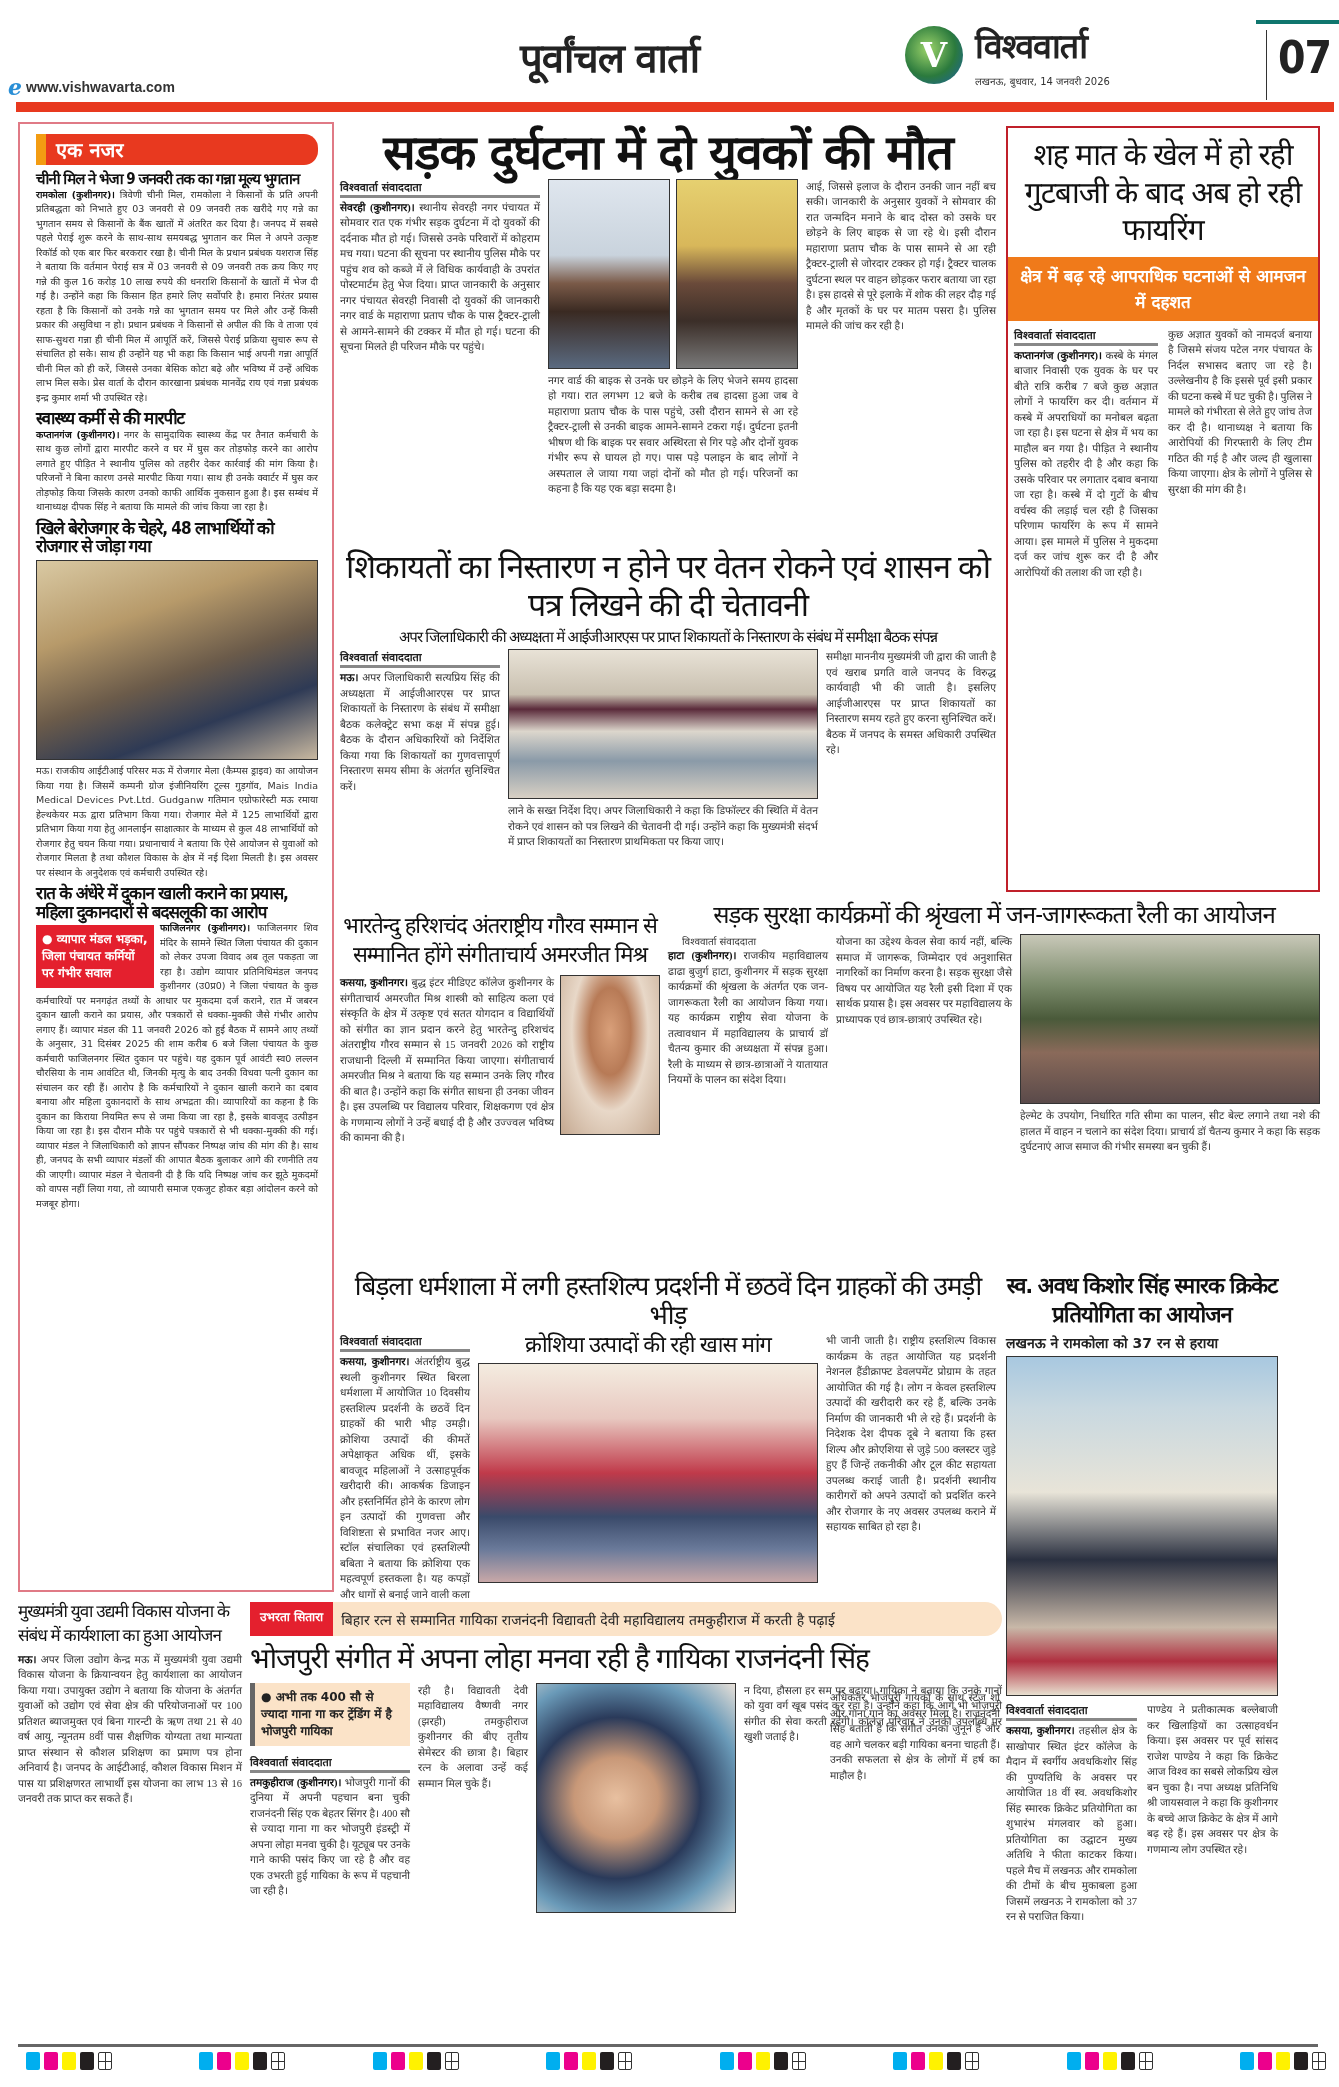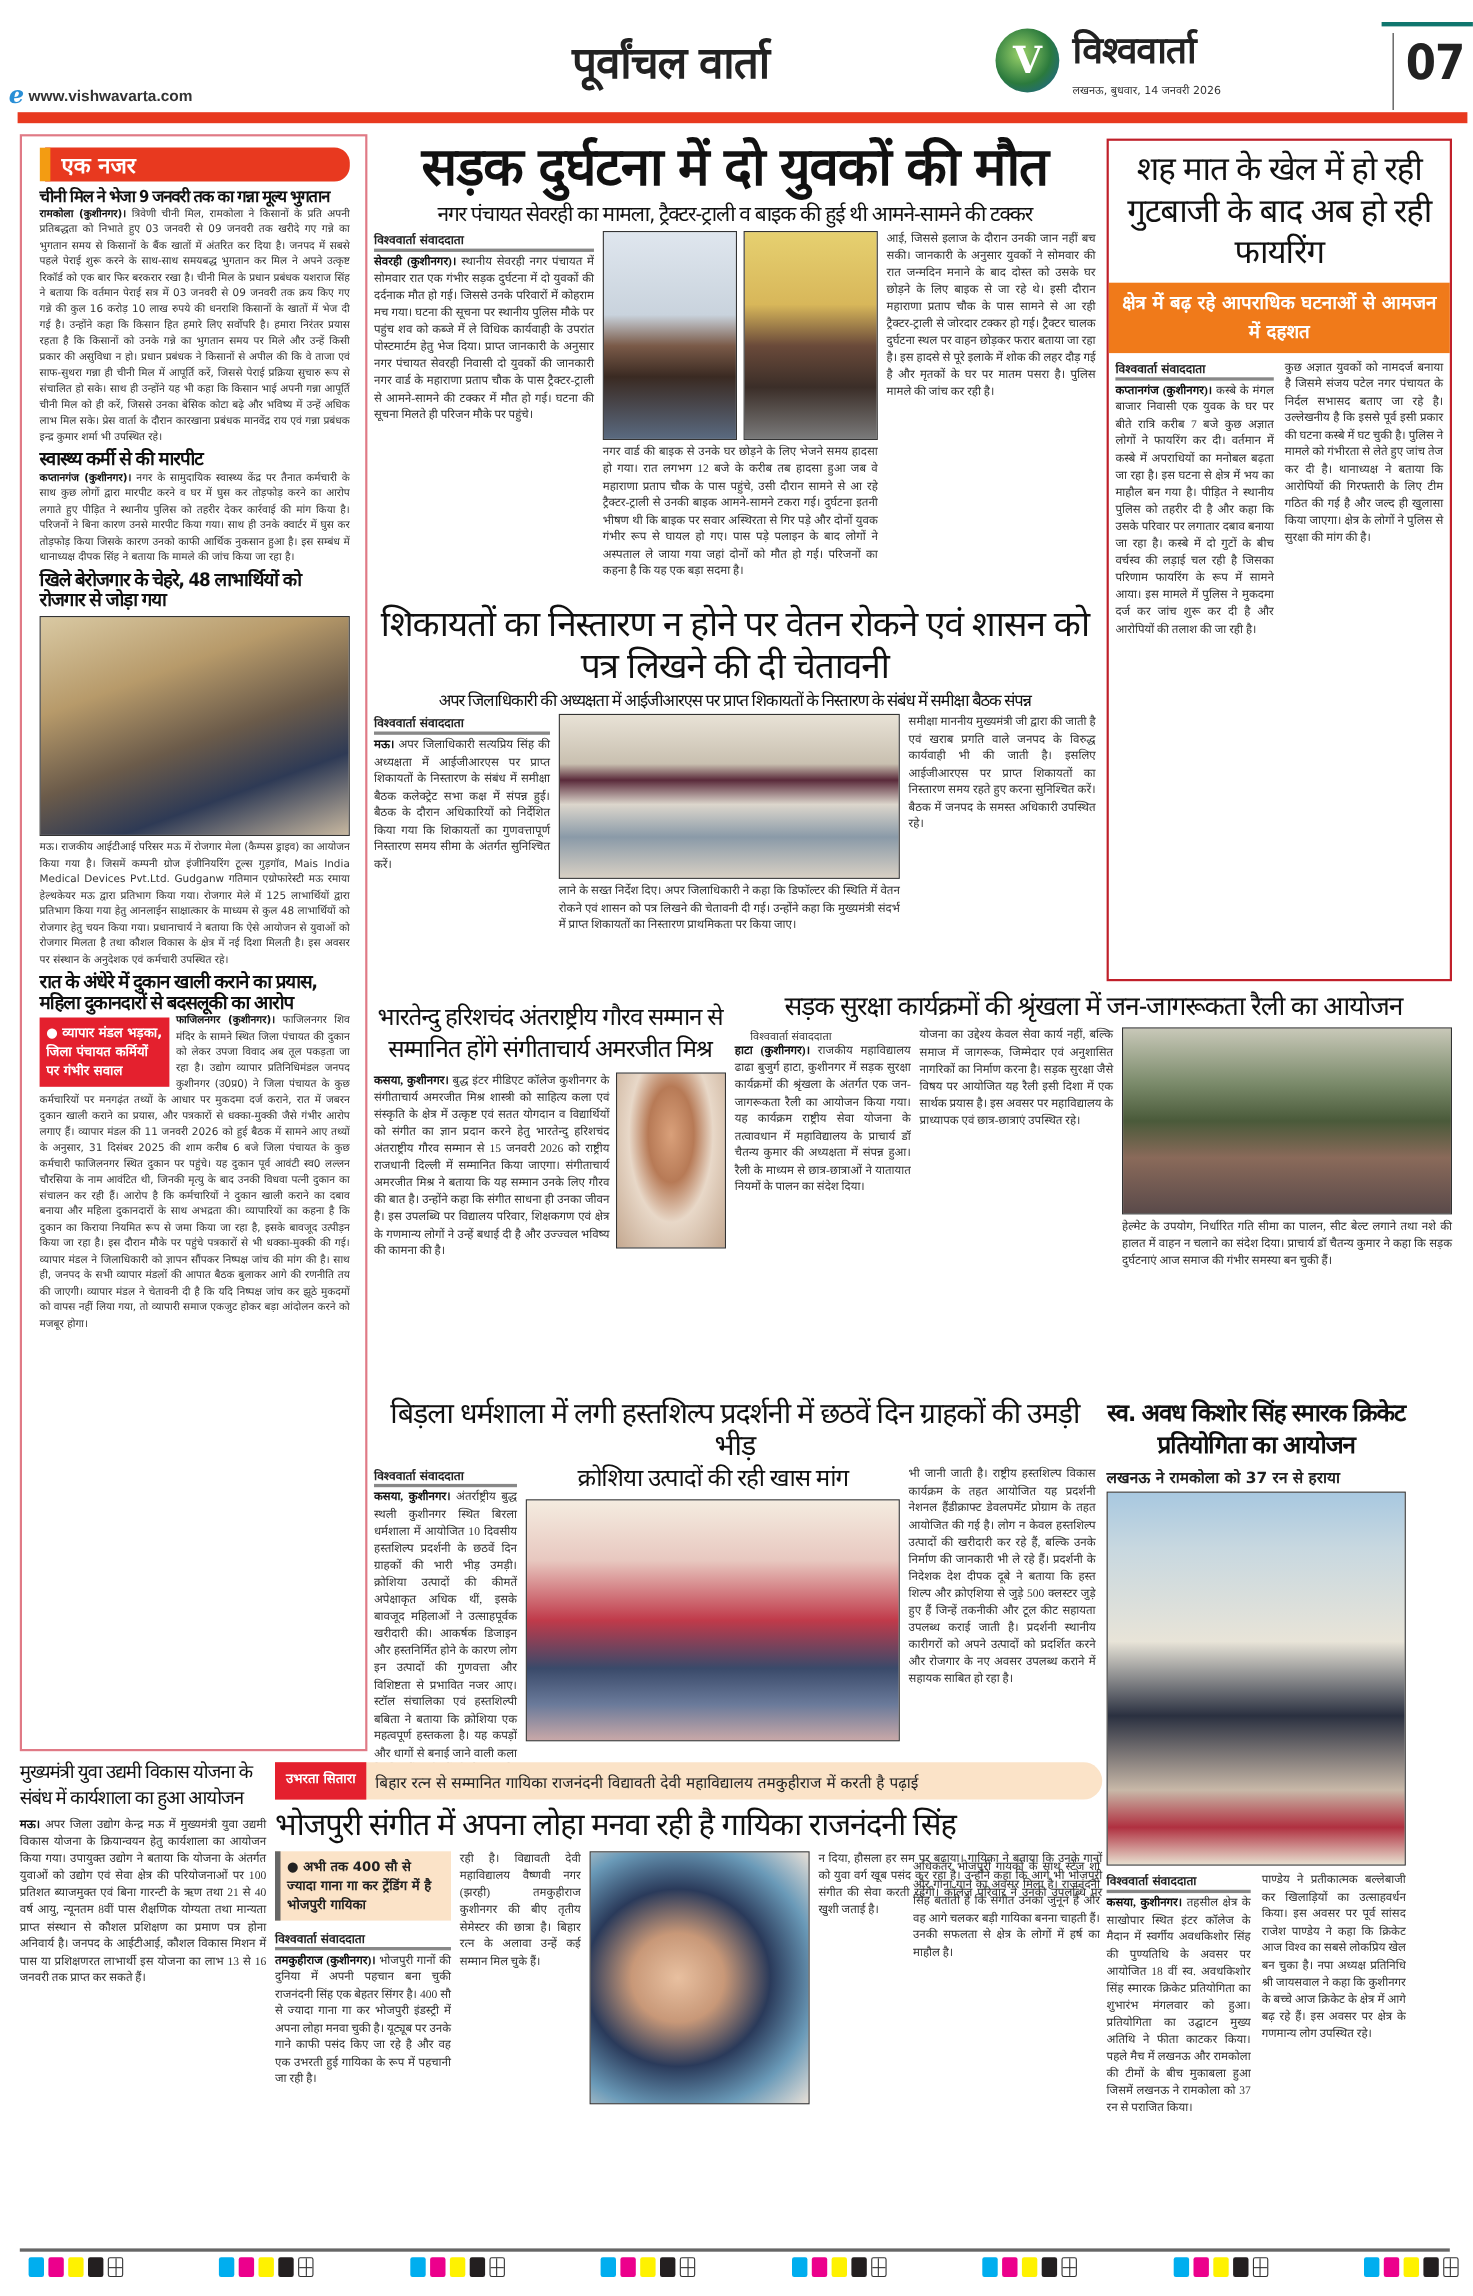--- a/index.html
+++ b/index.html
@@ -45,21 +45,20 @@
   <div class="hl" style="font-size:17px;margin-top:4px">खिले बेरोजगार के चेहरे, 48 लाभार्थियों को रोजगार से जोड़ा गया</div>
   <div style="height:200px;margin:4px 0;border:1px solid #333;background:linear-gradient(160deg,#d9c9a3 0%,#b79a6a 30%,#6b5b4a 55%,#2e3a55 75%,#c8b8a0 100%)"></div>
   <p class="body" style="font-family:'DejaVu Sans',sans-serif;font-size:9.5px;line-height:14.5px">मऊ। राजकीय आईटीआई परिसर मऊ में रोजगार मेला (कैम्पस ड्राइव) का आयोजन किया गया है। जिसमें कम्पनी ग्रोज इंजीनियरिंग टूल्स गुड़गॉव, Mais India Medical Devices Pvt.Ltd. Gudganw गतिमान एग्रोफारेस्टी मऊ रमाया हेल्थकेयर मऊ द्वारा प्रतिभाग किया गया। रोजगार मेले में 125 लाभार्थियों द्वारा प्रतिभाग किया गया हेतु आनलाईन साक्षात्कार के माध्यम से कुल 48 लाभार्थियों को रोजगार हेतु चयन किया गया। प्रधानाचार्य ने बताया कि ऐसे आयोजन से युवाओं को रोजगार मिलता है तथा कौशल विकास के क्षेत्र में नई दिशा मिलती है। इस अवसर पर संस्थान के अनुदेशक एवं कर्मचारी उपस्थित रहे।</p>
   <div class="hl" style="font-size:17px;margin-top:4px">रात के अंधेरे में दुकान खाली कराने का प्रयास, महिला दुकानदारों से बदसलूकी का आरोप</div>
   <div style="float:left;width:118px;background:#e4202e;color:#fff;font-weight:bold;font-size:12px;line-height:17px;padding:6px;margin:4px 6px 4px 0">● <span>व्यापार मंडल भड़का, जिला पंचायत कर्मियों पर गंभीर सवाल</span></div>
   <p class="body" style="font-family:'DejaVu Sans',sans-serif;font-size:9.5px;line-height:14.5px"><span class="loc">फाजिलनगर (कुशीनगर)।</span><span> फाजिलनगर शिव मंदिर के सामने स्थित जिला पंचायत की दुकान को लेकर उपजा विवाद अब तूल पकड़ता जा रहा है। उद्योग व्यापार प्रतिनिधिमंडल जनपद कुशीनगर (उ0प्र0) ने जिला पंचायत के कुछ कर्मचारियों पर मनगढ़ंत तथ्यों के आधार पर मुकदमा दर्ज कराने, रात में जबरन दुकान खाली कराने का प्रयास, और पत्रकारों से धक्का-मुक्की जैसे गंभीर आरोप लगाए हैं। व्यापार मंडल की 11 जनवरी 2026 को हुई बैठक में सामने आए तथ्यों के अनुसार, 31 दिसंबर 2025 की शाम करीब 6 बजे जिला पंचायत के कुछ कर्मचारी फाजिलनगर स्थित दुकान पर पहुंचे। यह दुकान पूर्व आवंटी स्व0 लल्लन चौरसिया के नाम आवंटित थी, जिनकी मृत्यु के बाद उनकी विधवा पत्नी दुकान का संचालन कर रही हैं। आरोप है कि कर्मचारियों ने दुकान खाली कराने का दबाव बनाया और महिला दुकानदारों के साथ अभद्रता की। व्यापारियों का कहना है कि दुकान का किराया नियमित रूप से जमा किया जा रहा है, इसके बावजूद उत्पीड़न किया जा रहा है। इस दौरान मौके पर पहुंचे पत्रकारों से भी धक्का-मुक्की की गई। व्यापार मंडल ने जिलाधिकारी को ज्ञापन सौंपकर निष्पक्ष जांच की मांग की है। साथ ही, जनपद के सभी व्यापार मंडलों की आपात बैठक बुलाकर आगे की रणनीति तय की जाएगी। व्यापार मंडल ने चेतावनी दी है कि यदि निष्पक्ष जांच कर झूठे मुकदमों को वापस नहीं लिया गया, तो व्यापारी समाज एकजुट होकर बड़ा आंदोलन करने को मजबूर होगा।</span></p>
 </div>
 
 <div class="abs" style="left:340px;top:126px;width:656px">
   <div class="hl" style="font-size:48px;text-align:center">सड़क दुर्घटना में दो युवकों की मौत</div>
-  <div class="hl" style="font-size:19px;text-align:center;font-weight:normal;margin:6px 0 4px">नगर पंचायत सेवरही का मामला, ट्रैक्टर-ट्राली व बाइक की हुई थी आमने-सामने की टक्कर</div>
   <div style="display:flex;gap:8px">
     <div style="width:200px">
       <div class="byline">विश्ववार्ता संवाददाता</div>
       <p class="body"><span class="loc">सेवरही (कुशीनगर)।</span><span> स्थानीय सेवरही नगर पंचायत में सोमवार रात एक गंभीर सड़क दुर्घटना में दो युवकों की दर्दनाक मौत हो गई। जिससे उनके परिवारों में कोहराम मच गया। घटना की सूचना पर स्थानीय पुलिस मौके पर पहुंच शव को कब्जे में ले विधिक कार्यवाही के उपरांत पोस्टमार्टम हेतु भेज दिया। प्राप्त जानकारी के अनुसार नगर पंचायत सेवरही निवासी दो युवकों की जानकारी नगर वार्ड के महाराणा प्रताप चौक के पास ट्रैक्टर-ट्राली से आमने-सामने की टक्कर में मौत हो गई। घटना की सूचना मिलते ही परिजन मौके पर पहुंचे।</span></p>
     </div>
     <div style="width:250px">
       <div style="display:flex;gap:6px;height:190px">
         <div style="flex:1;border:1px solid #333;background:linear-gradient(180deg,#dfe6ee 0%,#c9d3dd 40%,#7a5a48 55%,#3a2a22 70%,#5a6a80 100%)"></div>
         <div style="flex:1;border:1px solid #333;background:linear-gradient(180deg,#e6d070 0%,#d8b75a 35%,#6a4a3a 55%,#3b2e28 75%,#7a7a7a 100%)"></div>
       </div>

